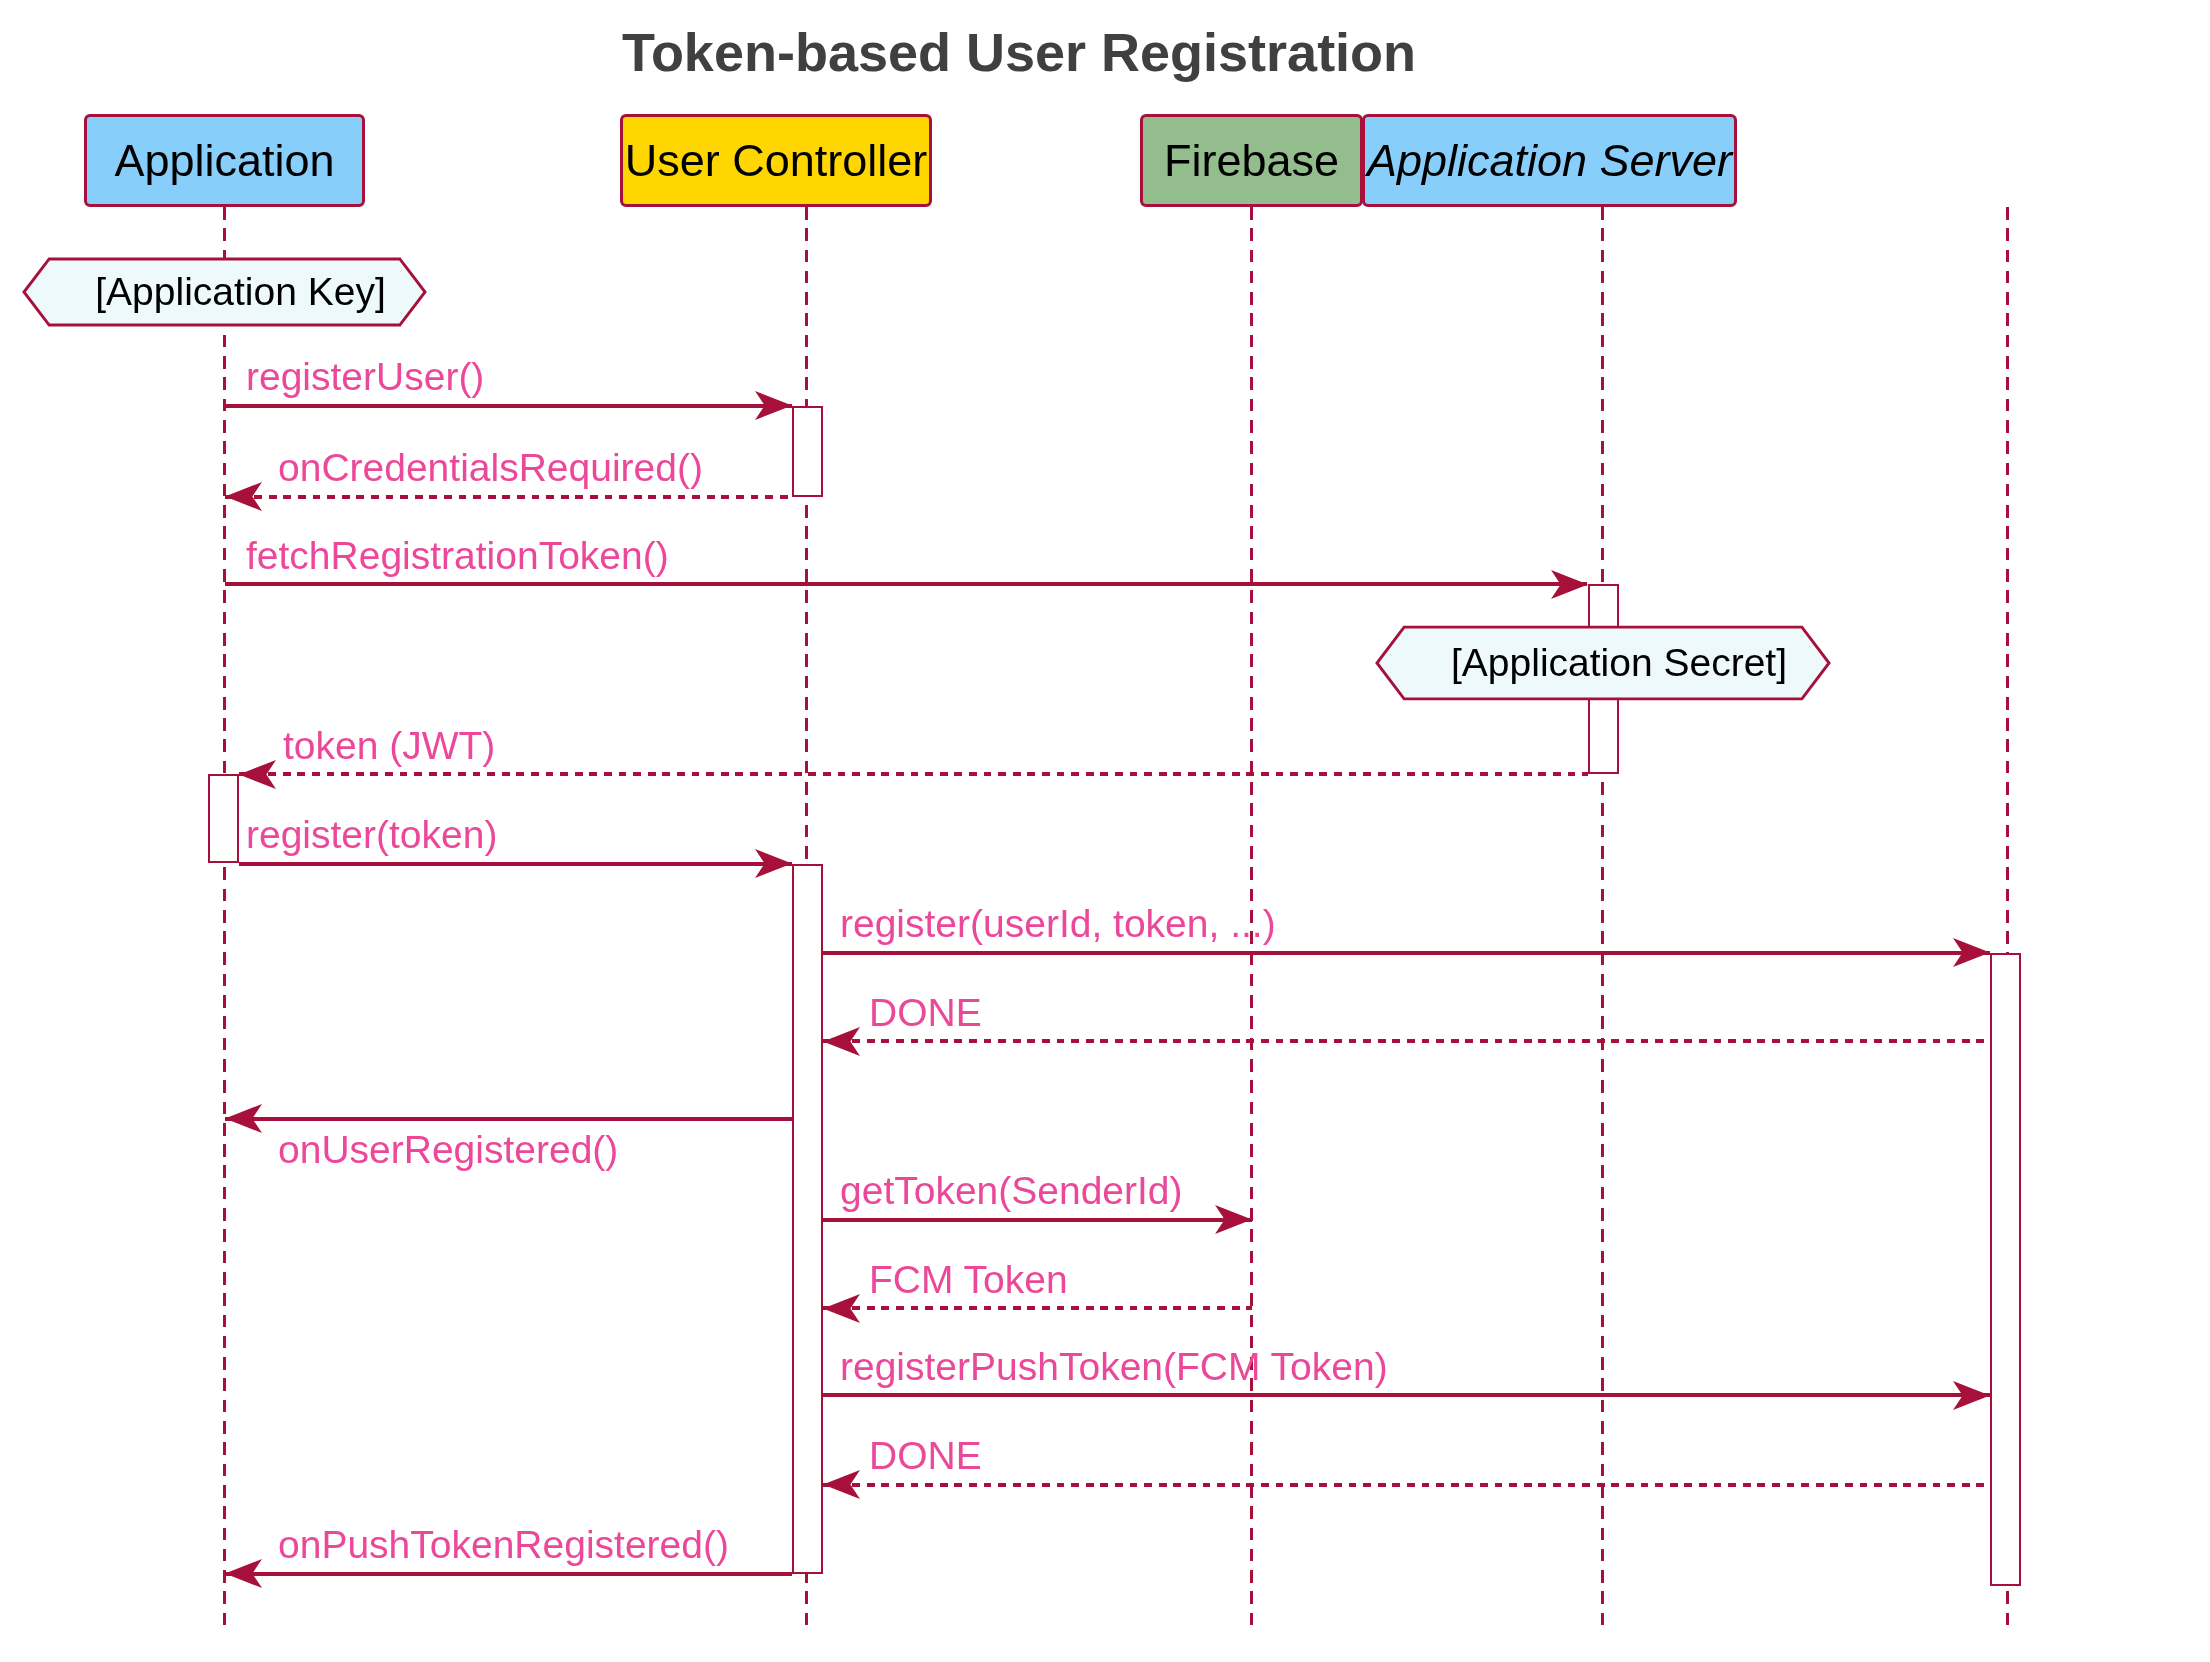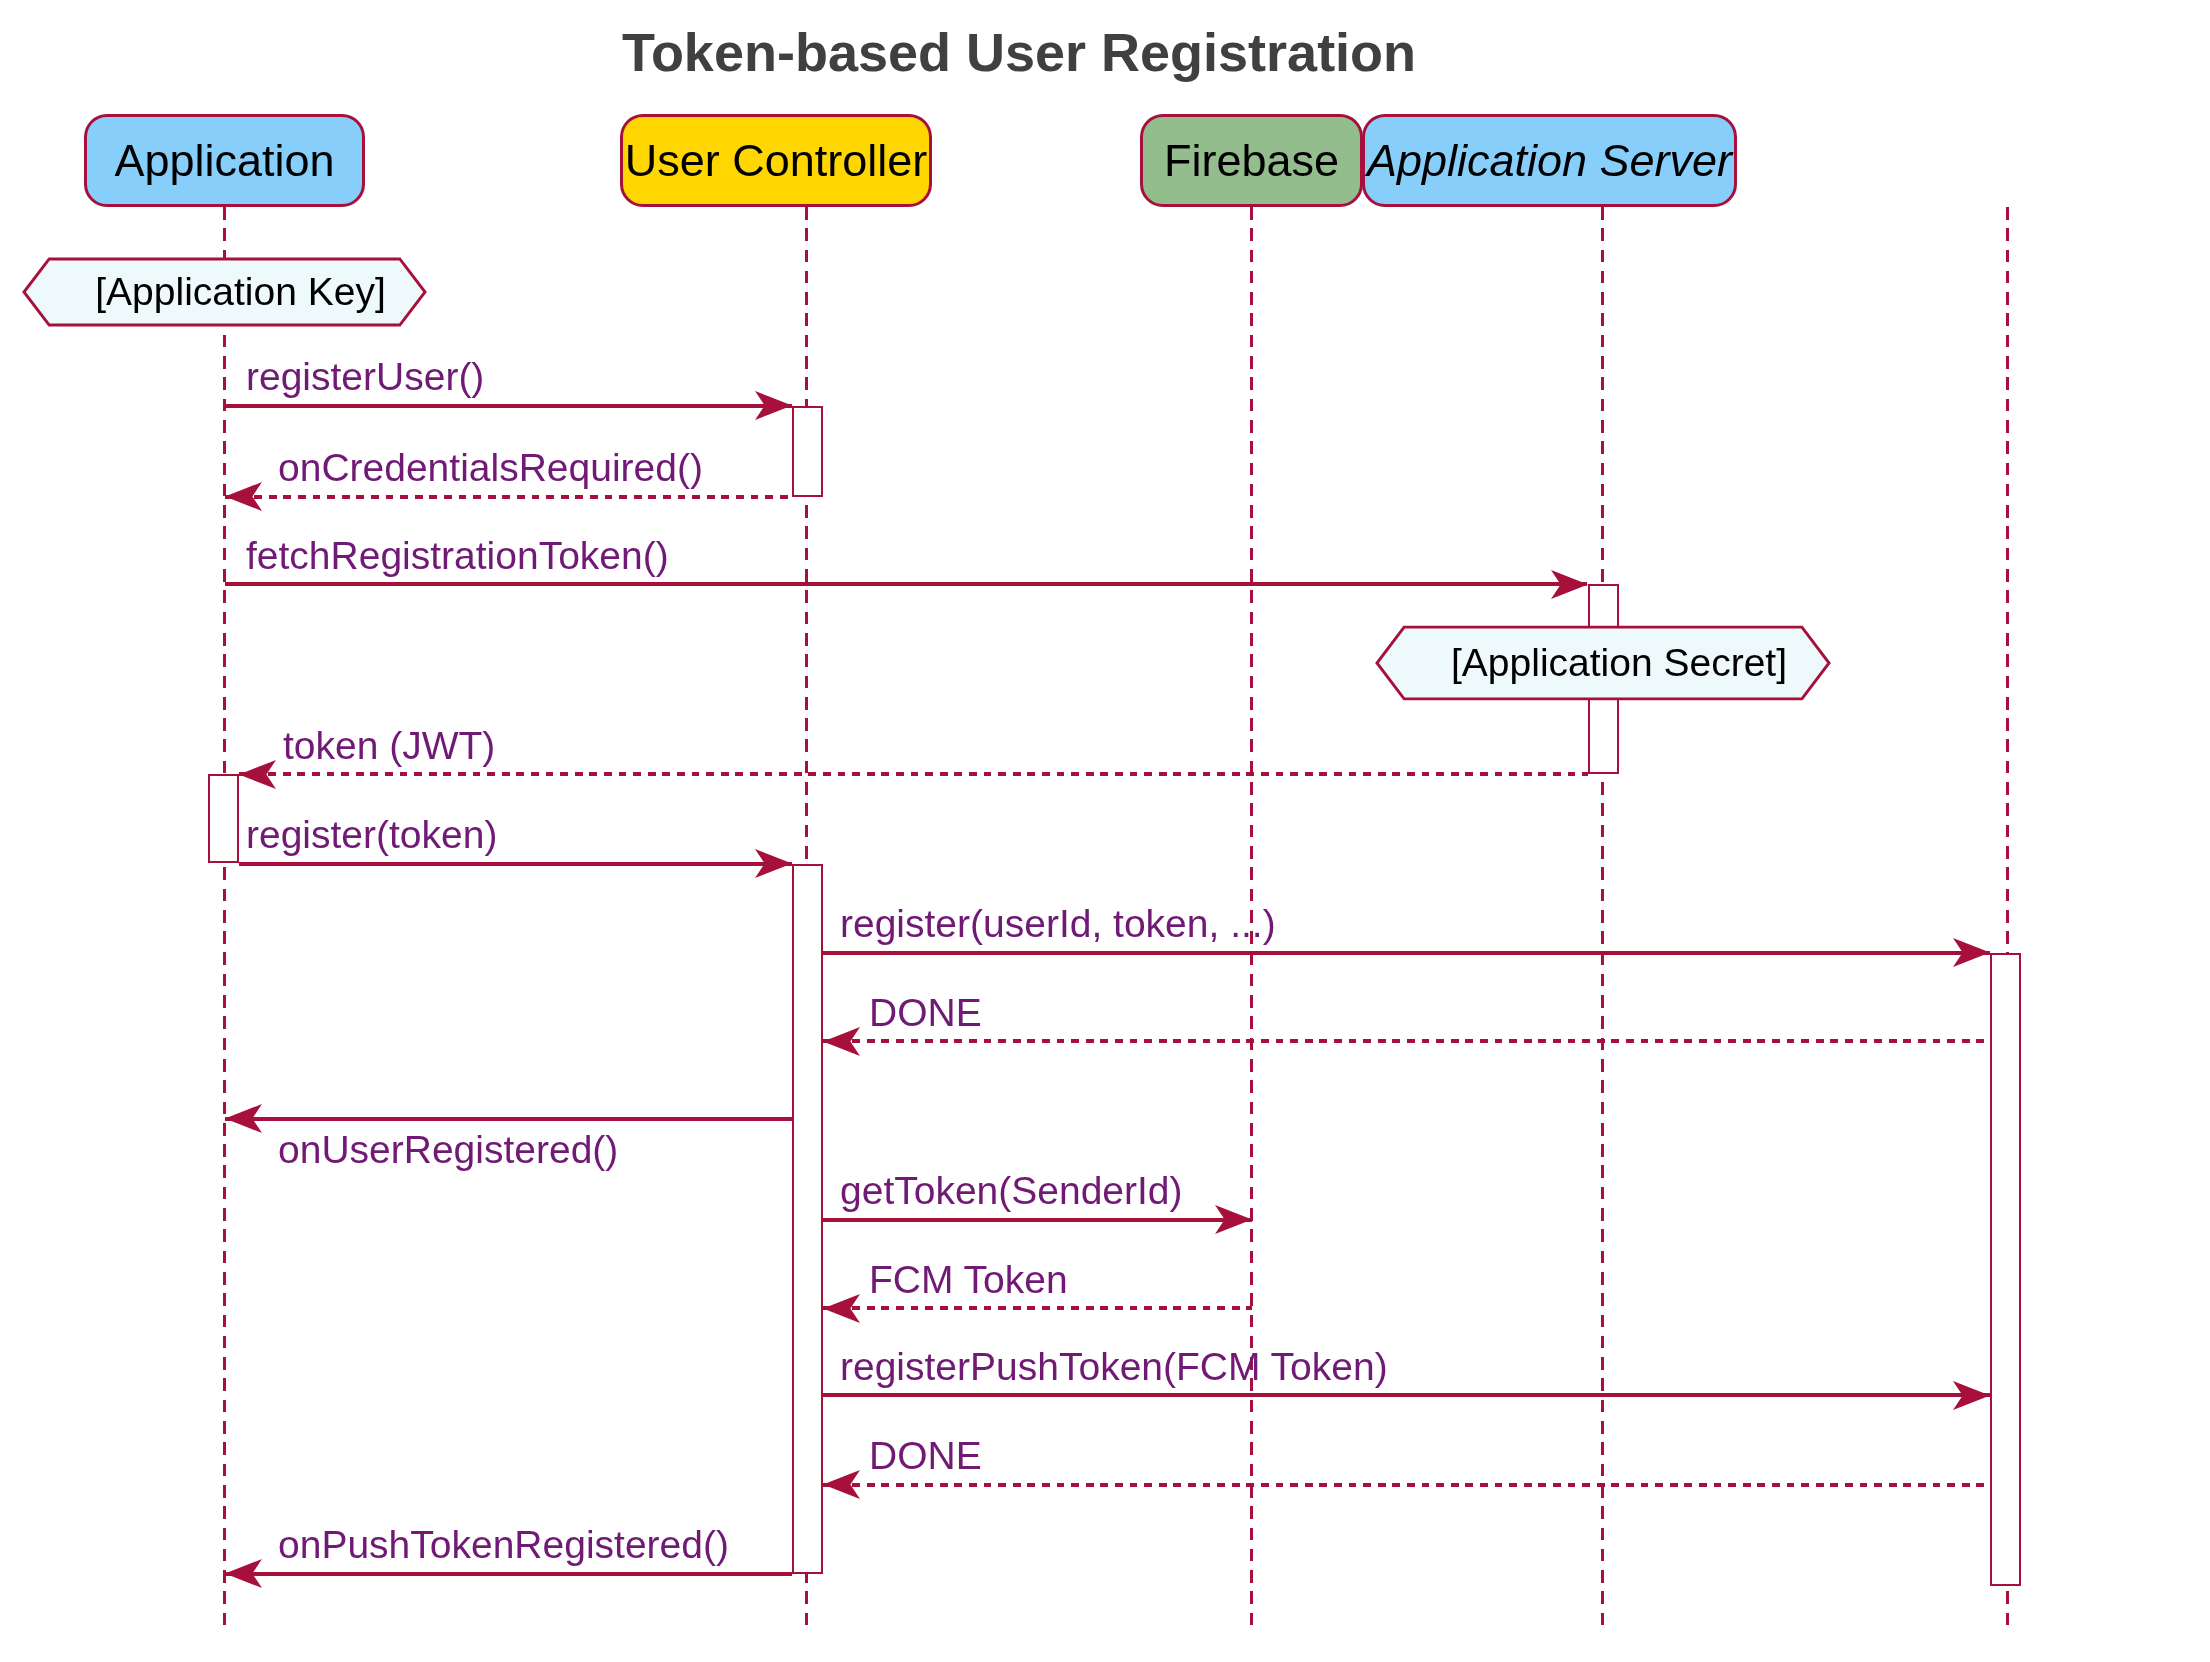--- a/index.html
+++ b/index.html
@@ -12,34 +12,34 @@
   .title {
     position:absolute; left:0; top:21.3px; width:2038px; text-align:center;
     font-size:54px; font-weight:700; letter-spacing:0px; color:#404040;
   }
   .lifeline {
     position:absolute; width:2.9px; top:207px; height:1424px;
     background:repeating-linear-gradient(to bottom, var(--accent) 0 12.6px, transparent 12.6px 21.3px);
   }
   .participant {
     position:absolute; top:114px; height:93px; border:3.9px solid var(--accent);
-    border-radius:23px; display:flex; align-items:center; justify-content:center;
+    border-radius:6px; display:flex; align-items:center; justify-content:center;
     font-size:45px; color:#000;
   }
   .activation {
     position:absolute; width:31px; background:#ffffff; border:2.9px solid var(--accent);
   }
   .note { position:absolute; }
   .note svg { position:absolute; left:0; top:0; }
   .note .note-label {
     position:absolute; left:16px; top:0; width:100%; height:100%;
     display:flex; align-items:center; justify-content:center;
     font-size:39px; color:#000;
   }
-  .msg-label { position:absolute; font-size:39px; color:#701a75; white-space:nowrap; }
+  .msg-label { position:absolute; font-size:39px; color:#ec4899; white-space:nowrap; }
   .line-solid { position:absolute; height:3.9px; background:var(--accent); }
   .line-dashed {
     position:absolute; height:3.9px;
     background:repeating-linear-gradient(to right, var(--accent) 0 7.8px, transparent 7.8px 14.6px);
   }
   .head { position:absolute; width:37px; height:29px; background:var(--accent); }
   .head-right { clip-path:polygon(0 0, 100% 50%, 0 100%, 26% 50%); }
   .head-left  { clip-path:polygon(100% 0, 0 50%, 100% 100%, 74% 50%); }
 </style>
 </head>

